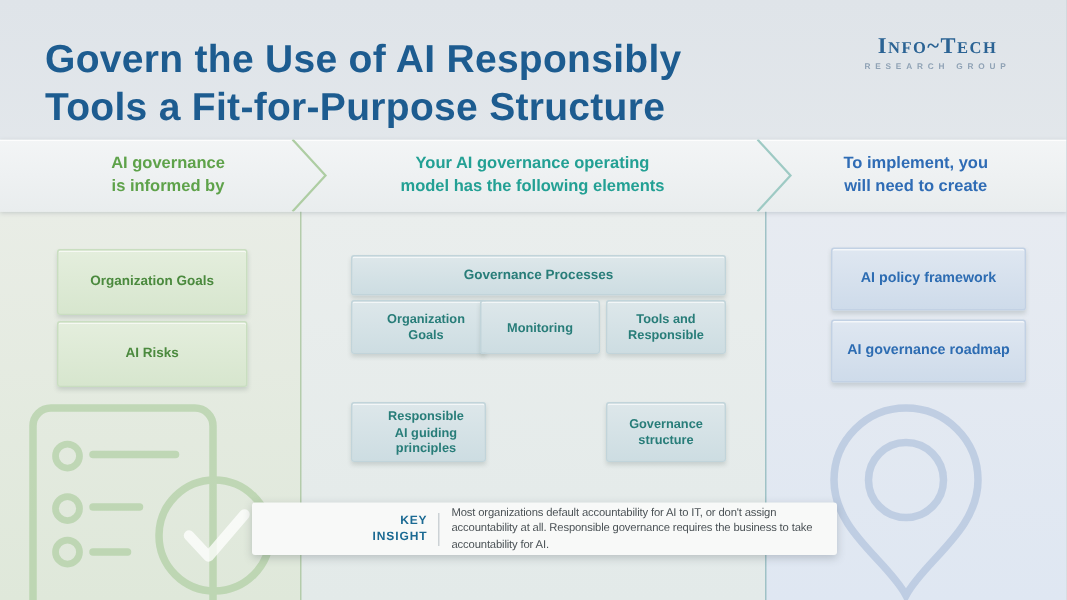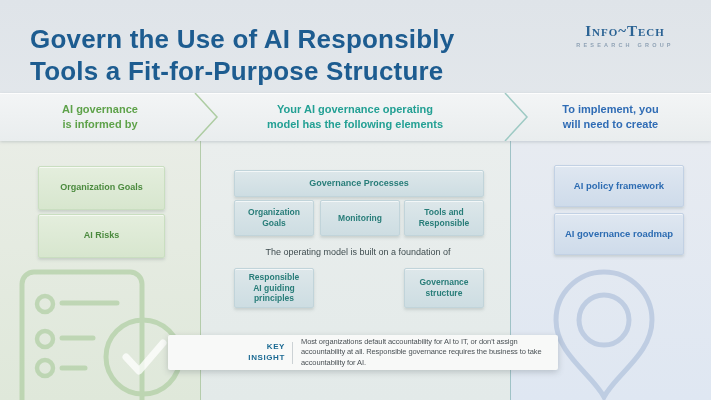--- a/index.html
+++ b/index.html
@@ -24,21 +24,21 @@
   .band{
     position:absolute;left:0;top:93px;width:711px;height:48px;
     background:linear-gradient(180deg,#f3f5f6,#e9edee);
     box-shadow:0 1px 3px rgba(125,138,148,.35), inset 0 1px 0 rgba(255,255,255,.8);
     z-index:4;
   }
   .band-header{
     position:absolute;top:0;height:48px;display:flex;align-items:center;justify-content:center;
     text-align:center;font-size:11px;font-weight:700;line-height:1.35;
   }
-  .bh-left{left:0;width:200px;color:#5ea24a;}
+  .bh-left{left:12px;width:200px;color:#5ea24a;}
   .bh-mid{left:200px;width:310px;color:#23a094;}
   .bh-right{left:510px;width:201px;color:#2f6cb5;}
   .chev{position:absolute;top:0;width:30px;height:48px;}
   
   .col{position:absolute;top:141px;height:259px;z-index:1;}
   .col-left{left:0;width:200px;background:linear-gradient(180deg,#e9ede6,#dfe8da);}
   .col-mid{left:200px;width:310px;background:linear-gradient(180deg,#eaeeed,#e3eae9);}
   .col-right{left:510px;width:201px;background:linear-gradient(180deg,#e7ebf1,#dfe7f2);}
   .vline{position:absolute;top:141px;height:259px;width:1px;z-index:2;}
   .vline-left{left:200px;background:#b4ccab;}
@@ -54,21 +54,21 @@
     color:#4b8a3e;font-size:9px;left:38px;width:125px;height:42px;
   }
   .g1{top:166px;} .g2{top:214px;}
   .box-teal{
     background:linear-gradient(180deg,#dde7ea,#cddde2);border:1px solid #c1d4da;
     color:#287d79;font-size:8.5px;
   }
   .bt-wide{left:234px;top:170px;width:248px;height:25px;font-size:9px;}
   .bt-r1{top:200px;height:34px;}
   .bt-r2{top:268px;height:38px;}
-  .p1{left:234px;width:78px;} .p2{left:320px;width:78px;} .p3{left:404px;width:78px;}
+  .p1{left:234px;width:78px;padding-left:10px;} .p2{left:320px;width:78px;} .p3{left:404px;width:78px;}
   .foundation{
     position:absolute;left:234px;top:247px;width:248px;text-align:center;
     font-size:9px;color:#3f4c4f;z-index:3;font-weight:400;
   }
   .box-blue{
     background:linear-gradient(180deg,#dfe7f1,#cedbea);border:1px solid #c2d1e4;
     color:#2d6cb2;font-size:9.5px;left:554px;width:128px;height:40px;
   }
   .b1{top:165px;} .b2{top:213px;}
   
@@ -144,21 +144,20 @@
 
   <div class="box box-green g1">Organization Goals</div>
   <div class="box box-green g2">AI Risks</div>
 
   <div class="box box-teal bt-wide">Governance Processes</div>
   <div class="box box-teal bt-r1 p1 pre">Organization
 Goals</div>
   <div class="box box-teal bt-r1 p2 pre">Monitoring</div>
   <div class="box box-teal bt-r1 p3 pre">Tools and
 Responsible</div>
-  <div class="foundation">The operating model is built on a foundation of</div>
   <div class="box box-teal bt-r2 p1 pre">Responsible
 AI guiding
 principles</div>
   <div class="box box-teal bt-r2 p3 pre">Governance
 structure</div>
 
   <div class="box box-blue b1">AI policy framework</div>
   <div class="box box-blue b2">AI governance roadmap</div>
 
   <div class="key-insight">

